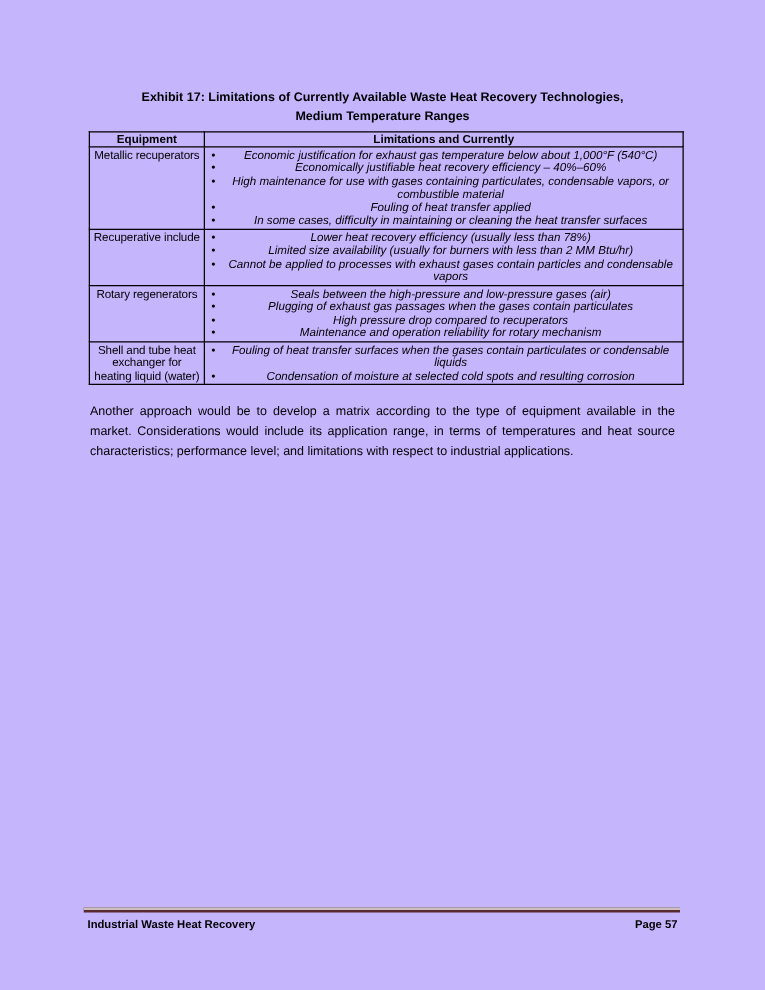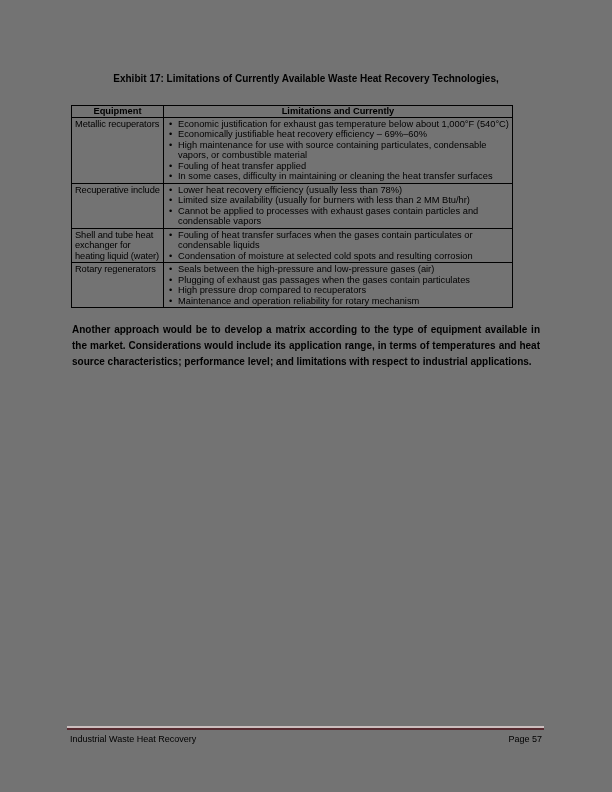--- a/index.html
+++ b/index.html
@@ -1,21 +1,21 @@
 <!DOCTYPE html>
 <html><head>
 <meta charset="utf-8">
 <style>
   * { margin: 0; padding: 0; box-sizing: border-box; }
   html, body { background: #ffffff; }
   .page {
     position: relative;
     width: 612px;
     height: 792px;
-    background: #737373;
+    background: #c4b5fd;
     font-family: "Liberation Sans", sans-serif;
     color: #000000;
     overflow: hidden;
   }
 
   
   .exhibit-title {
     position: absolute;
     top: 71px;
     left: 72px;
@@ -24,124 +24,125 @@
     font-size: 10px;
     font-weight: bold;
     line-height: 15px;
   }
 
   
   .limits-table {
     position: absolute;
     top: 105px;
     left: 71px;
-    width: 442px;
+    width: 476px;
     border-collapse: collapse;
     table-layout: fixed;
     font-size: 9.3px;
     line-height: 10.5px;
   }
   .limits-table th, .limits-table td {
     border: 1px solid #000000;
     vertical-align: top;
     padding: 1px 3px 1px 3px;
+    text-align: center;
   }
   .limits-table th {
     font-weight: bold;
     text-align: center;
     padding: 0 2px;
   }
   .col-equip { width: 92px; }
   .equip-cell { letter-spacing: -0.1px; }
-  .blt { position: relative; padding-left: 11px; }
+  .blt { position: relative; padding-left: 11px; font-style: italic; }
   .blt::before { content: "\2022"; position: absolute; left: 2px; }
 
   
   .body-paragraph {
     position: absolute;
     top: 322px;
     left: 72px;
     width: 468px;
     font-size: 10px;
     line-height: 16px;
     text-align: justify;
-    font-weight: bold;
   }
 
   
   .footer-rule {
     position: absolute;
     top: 726px;
     left: 67px;
     width: 477px;
     height: 4px;
     border-top: 2px solid #cbbfbf;
     background: #582a30;
   }
   .footer-row {
     position: absolute;
     top: 734px;
     left: 70px;
     width: 472px;
     display: flex;
     justify-content: space-between;
     font-size: 9px;
-    font-weight: normal;
+    font-weight: bold;
     line-height: 11px;
   }
 </style>
 </head>
 <body>
 
 <div class="page">
 
   <div class="exhibit-title">
     <div>Exhibit 17: Limitations of Currently Available Waste Heat Recovery Technologies,</div>
+    <div>Medium Temperature Ranges</div>
   </div>
 
   <table class="limits-table">
     <thead>
       <tr>
         <th class="col-equip">Equipment</th>
         <th>Limitations and Currently</th>
       </tr>
     </thead>
     <tbody>
       <tr>
         <td class="equip-cell">Metallic recuperators</td>
         <td>
           <div class="blt">Economic justification for exhaust gas temperature below about 1,000°F (540°C)</div>
-          <div class="blt">Economically justifiable heat recovery efficiency – 69%–60%</div>
-          <div class="blt">High maintenance for use with source containing particulates, condensable vapors, or combustible material</div>
+          <div class="blt">Economically justifiable heat recovery efficiency – 40%–60%</div>
+          <div class="blt">High maintenance for use with gases containing particulates, condensable vapors, or combustible material</div>
           <div class="blt">Fouling of heat transfer applied</div>
           <div class="blt">In some cases, difficulty in maintaining or cleaning the heat transfer surfaces</div>
         </td>
       </tr>
       <tr>
         <td class="equip-cell">Recuperative include</td>
         <td>
           <div class="blt">Lower heat recovery efficiency (usually less than 78%)</div>
           <div class="blt">Limited size availability (usually for burners with less than 2 MM Btu/hr)</div>
           <div class="blt">Cannot be applied to processes with exhaust gases contain particles and condensable vapors</div>
         </td>
       </tr>
       <tr>
-        <td class="equip-cell">Shell and tube heat exchanger for heating liquid (water)</td>
-        <td>
-          <div class="blt">Fouling of heat transfer surfaces when the gases contain particulates or condensable liquids</div>
-          <div class="blt">Condensation of moisture at selected cold spots and resulting corrosion</div>
-        </td>
-      </tr>
-      <tr>
         <td class="equip-cell">Rotary regenerators</td>
         <td>
           <div class="blt">Seals between the high-pressure and low-pressure gases (air)</div>
           <div class="blt">Plugging of exhaust gas passages when the gases contain particulates</div>
           <div class="blt">High pressure drop compared to recuperators</div>
           <div class="blt">Maintenance and operation reliability for rotary mechanism</div>
+        </td>
+      </tr>
+      <tr>
+        <td class="equip-cell">Shell and tube heat exchanger for heating liquid (water)</td>
+        <td>
+          <div class="blt">Fouling of heat transfer surfaces when the gases contain particulates or condensable liquids</div>
+          <div class="blt">Condensation of moisture at selected cold spots and resulting corrosion</div>
         </td>
       </tr>
     </tbody>
   </table>
 
   <p class="body-paragraph">Another approach would be to develop a matrix according to the type of equipment available in the market. Considerations would include its application range, in terms of temperatures and heat source characteristics; performance level; and limitations with respect to industrial applications.</p>
 
   <div class="footer-rule" style="background: rgb(88, 42, 48); border-top-color: rgb(203, 191, 191);"></div>
   <div class="footer-row">
     <span>Industrial Waste Heat Recovery</span>

